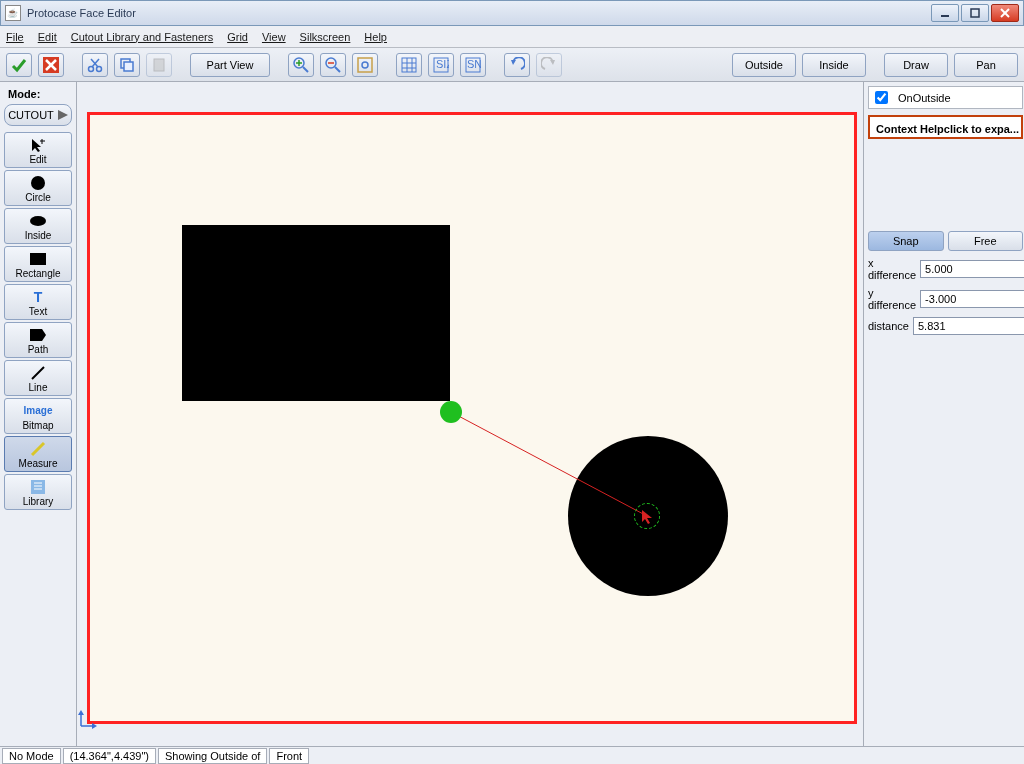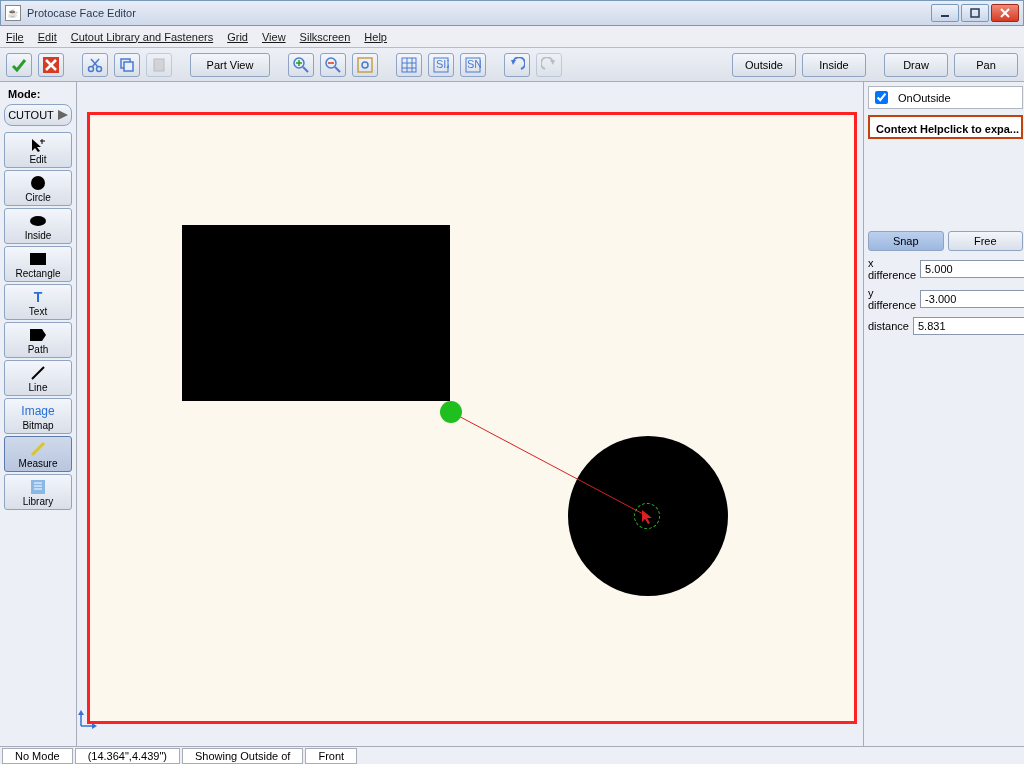--- a/index.html
+++ b/index.html
@@ -47,21 +47,21 @@
 .ctxhelp { background: #fff; border: 2px solid #c2410c; padding: 6px; font-weight: bold; height: 24px; overflow:hidden; white-space:nowrap; }
 .rightgap { height: 80px; }
 .rbtnrow { display:flex; gap:4px; justify-content:center; }
 .rbtn { flex:1; height: 20px; background: linear-gradient(#f3f6fb,#d9dfe9); border: 1px solid #8fa3c2; border-radius: 3px; display:flex; align-items:center; justify-content:center; }
 .rbtn.active { background: linear-gradient(#bcd0ee,#9cb8e0); }
 .fieldrow { display:flex; align-items:center; gap:4px; }
 .fieldrow label { width: 72px; }
 .fieldrow input { flex:1; border:1px solid #8a97ad; height:18px; padding:0 4px; background:#fff; }
 
 .statusbar { height: 18px; background: #eceff5; border-top: 1px solid #a7adb8; display:flex; align-items:center; }
-.statcell { border: 1px solid #a7adb8; background:#fff; height:16px; padding: 0 12px; margin-left:2px; display:flex; align-items:center; }
+.statcell { border: 1px solid #a7adb8; background:#fff; height:16px; padding: 0 6px; margin-left:2px; display:flex; align-items:center; }
 
 .shape-rect { position:absolute; left:92px; top:110px; width:268px; height:176px; background:#000; }
 .shape-circle { position:absolute; left:478px; top:321px; width:160px; height:160px; background:#000; border-radius:50%; }
 .dot1 { position:absolute; left:350px; top:286px; width:22px; height:22px; background:#1fbf1f; border-radius:50%; }
 .mline { position:absolute; left:0; top:0; width:100%; height:100%; pointer-events:none; }
 .snapring { position:absolute; left:544px; top:388px; width:26px; height:26px; border:1px dashed #1fbf1f; border-radius:50%; }
 .cursor-arrow { position:absolute; left:552px; top:395px; }
 
 </style>
 </head>
@@ -274,21 +274,21 @@
     <div class="tool">
       <div class="ticon">
           <svg width="16" height="16">
             <line x1="2" y1="14" x2="14" y2="2" stroke="#000" stroke-width="2"></line>
           </svg>
         </div>
       <div class="tlabel">Line</div>
     </div>
     <div class="tool">
       <div class="ticon">
-          <span style="color:#2a6fd6;font-size:12px;font-weight:normal">Image</span>
+          <span style="color:#2a6fd6;font-size:10px;font-weight:bold">Image</span>
         </div>
       <div class="tlabel">Bitmap</div>
     </div>
     <div class="tool selected">
       <div class="ticon">
           <svg width="16" height="16">
             <line x1="2" y1="14" x2="14" y2="2" stroke="#d9c62a" stroke-width="3"></line>
           </svg>
         </div>
       <div class="tlabel">Measure</div>

